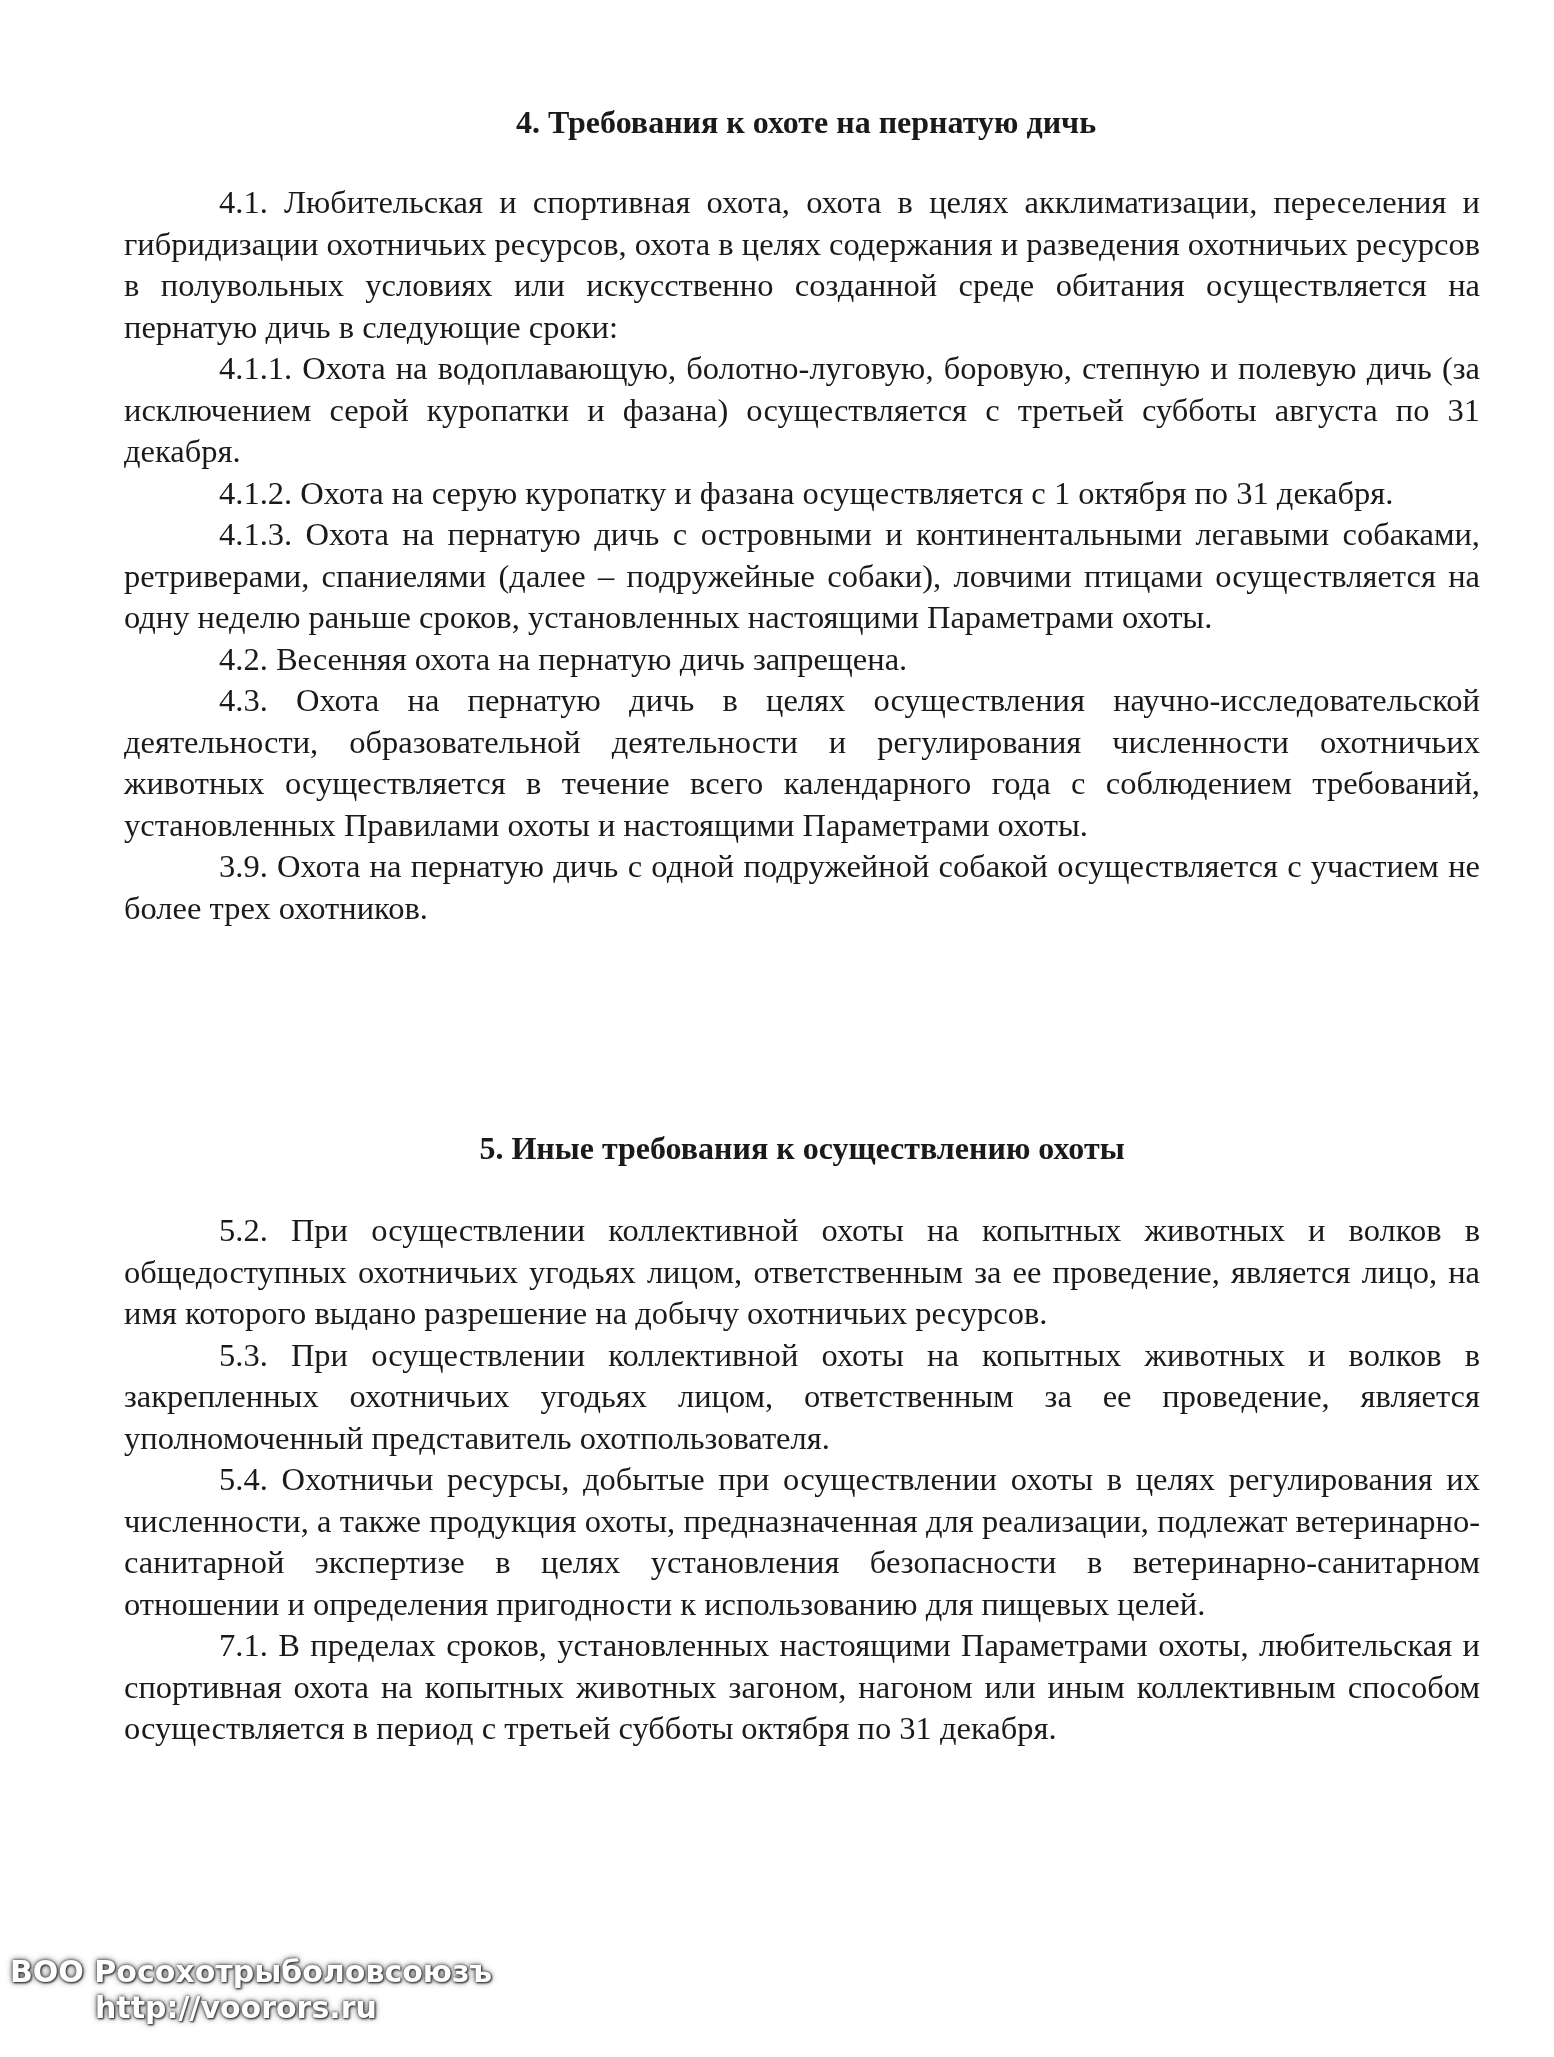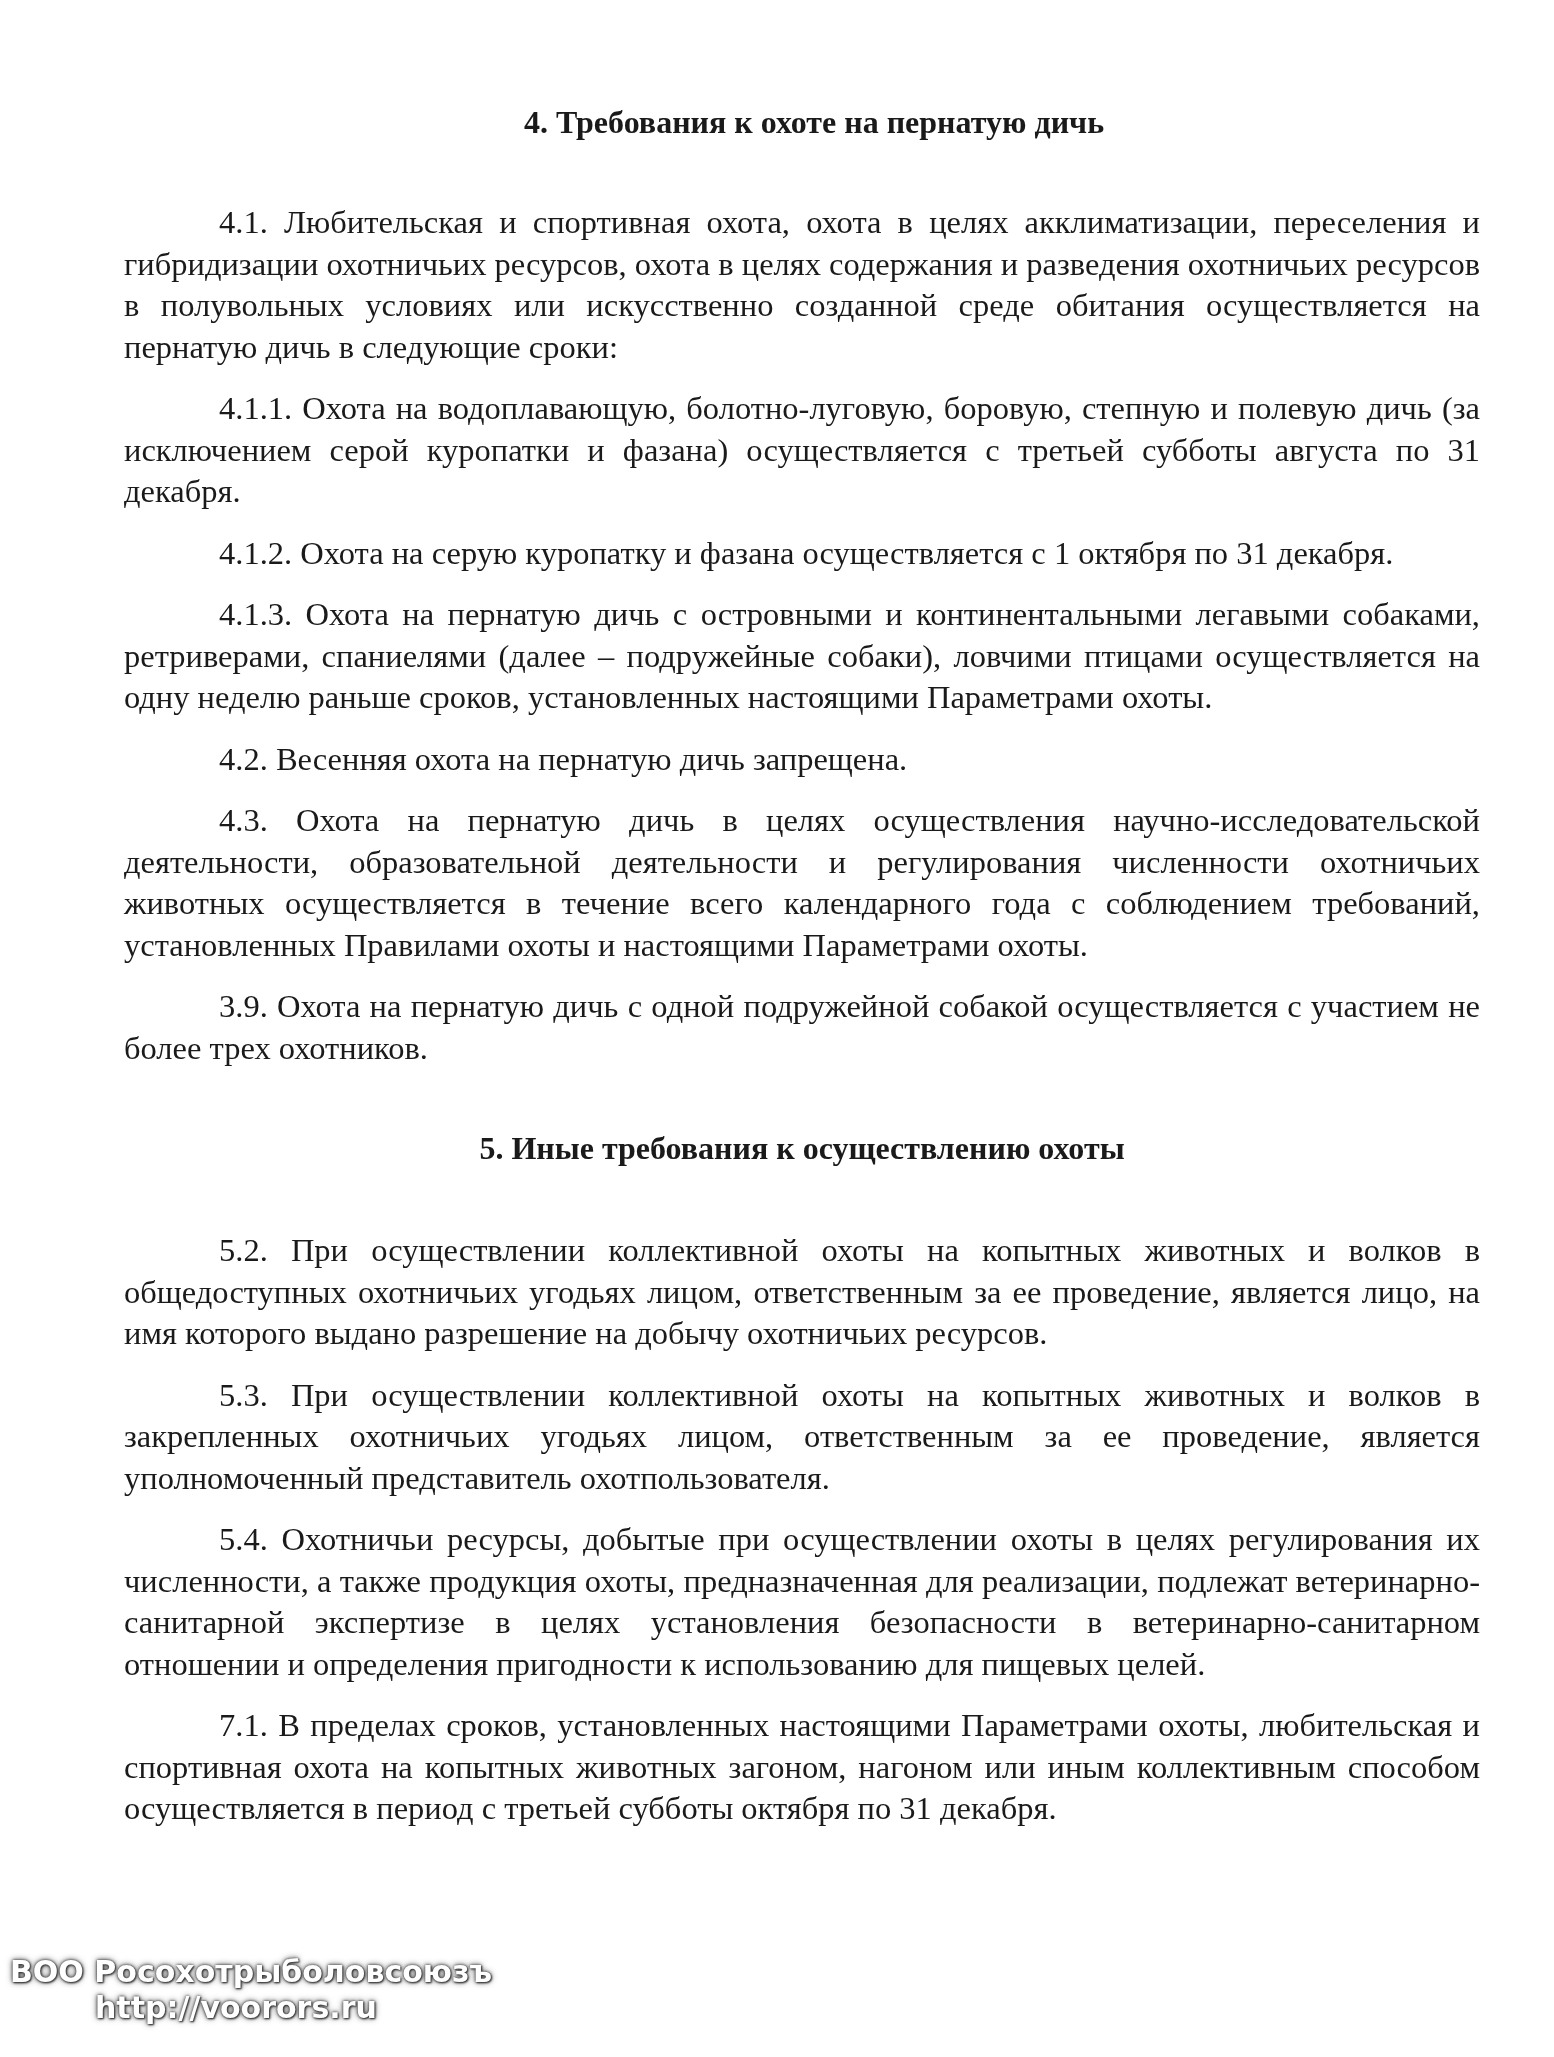--- a/index.html
+++ b/index.html
@@ -10,28 +10,28 @@
     color: #1a1a1a;
     position: relative;
   }
   .page {
     position: absolute; left: 124px; top: 0; width: 1356px;
   }
   h2 {
     font-size: 32px; font-weight: bold; text-align: center;
     margin: 0; line-height: 40px;
   }
-  .h4 { position: absolute; top: 102px; left: 12px; width: 100%; text-align: center; }
+  .h4 { position: absolute; top: 102px; left: 4px; width: 100%; text-align: center; }
   .h5 { position: absolute; top: 1128px; left: 0; width: 100%; }
   .block { position: absolute; left: 0; width: 100%; }
   p {
     margin: 0; font-size: 32.5px; line-height: 41.5px;
     text-align: justify; text-align-last: auto;
   }
-  p.ind { text-indent: 95px; margin-top: 20px; }
+  p.ind { text-indent: 95px; }
   .b1 { top: 182px; }
   .b2 { top: 1210px; }
   .watermark {
     position: absolute; left: 10px; top: 1932px;
     font-family: "DejaVu Sans", sans-serif; font-weight: bold;
     color: #ffffff;
     text-shadow: 0 0 3px #333, 0 0 6px #555, 1px 1px 2px #222;
     font-size: 30px; line-height: 36px; margin-top: 22px;
   }
   .watermark .url { display: block; padding-left: 85px; }

